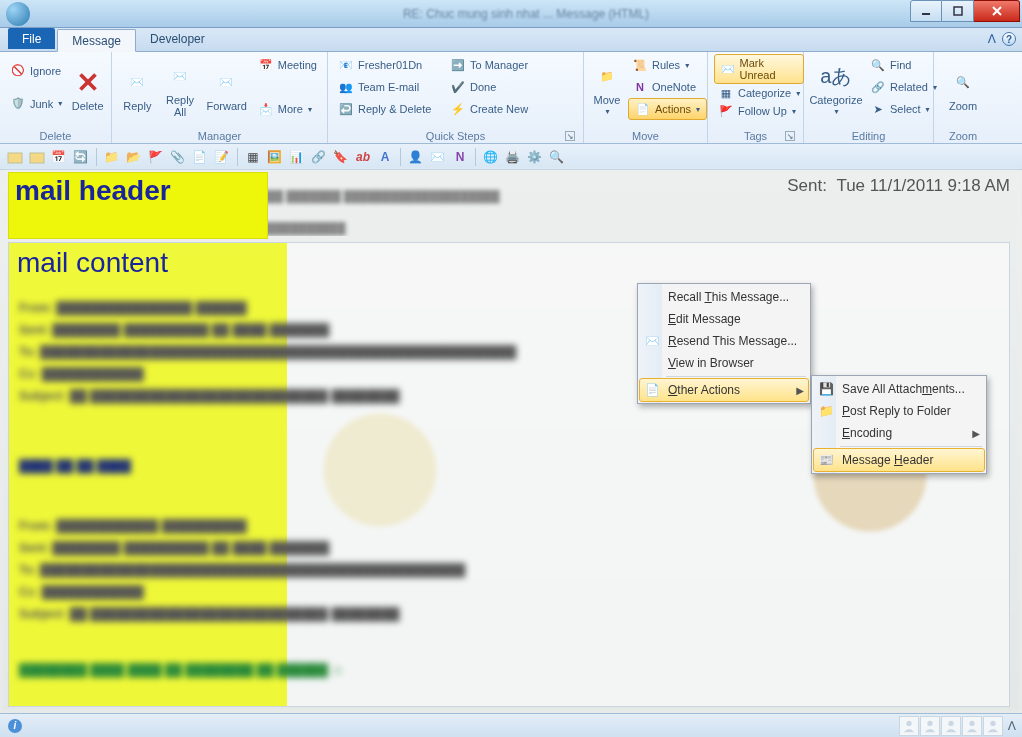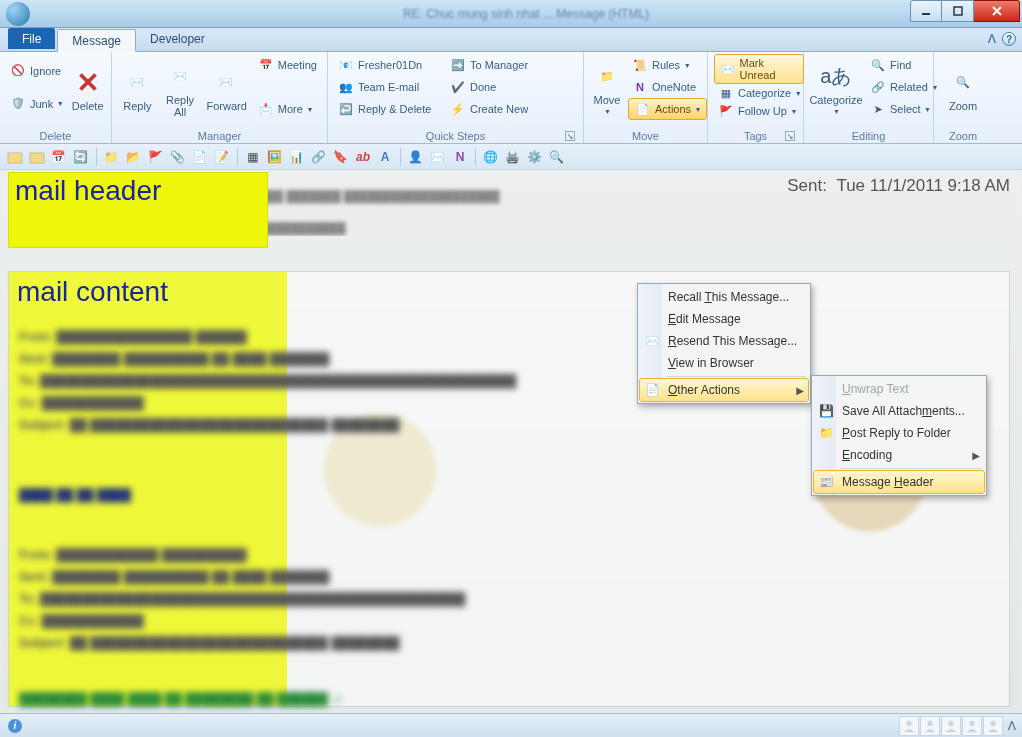--- a/index.html
+++ b/index.html
@@ -45,27 +45,27 @@
   .qat { height:26px; background:linear-gradient(#e8f1fa,#d7e6f4); border-bottom:1px solid #a9c3db; display:flex; align-items:center; padding:0 6px; gap:4px;}
   .qat .q{width:18px;height:18px;display:flex;align-items:center;justify-content:center;opacity:0.9;}
   .qat .sep{width:1px;height:18px;background:#b2c9de;margin:0 2px;}
 
   
   .bodyarea { position:relative; height: calc(737px - 28px - 24px - 92px - 26px - 24px); background:#eee; }
   .blurbg { position:absolute; inset:0; background:
      radial-gradient(circle at 380px 300px, #dcd39a 55px, transparent 58px),
      radial-gradient(circle at 870px 305px, #c8a868 55px, transparent 58px),
      linear-gradient(#ecefee,#e3e8e6); filter:blur(2px); }
-  .hdrblock { position:absolute; left:8px; top:2px; width:260px; height:76px; background:#eef70a; border:1px solid #d9df0e; display:flex; align-items:flex-start; padding:2px 6px; }
+  .hdrblock { position:absolute; left:8px; top:2px; width:260px; height:67px; background:#eef70a; border:1px solid #d9df0e; display:flex; align-items:flex-start; padding:2px 6px;font-weight:bold; }
   .hdrblock .lab { font-size:28px; color:#19259c; font-family:"Segoe UI",sans-serif; }
   .hdrinfo{position:absolute;left:12px;top:4px;right:12px;height:62px;overflow:hidden;}
   .hdrinfo .line{height:16px;filter:blur(2px);color:#888;font-size:11px;white-space:nowrap;}
   .sentlabel{position:absolute;right:12px;top:6px;font-size:17px;color:#555;}
 
-  .contentframe{position:absolute;left:8px;top:72px;right:12px;bottom:6px;background:rgba(255,255,255,0.55);border:1px solid #c9d5df;margin-top:29px;}
+  .contentframe{position:absolute;left:8px;top:72px;right:12px;bottom:6px;background:rgba(255,255,255,0.55);border:1px solid #c9d5df;}
   .contentblock { position:absolute; left:0px; top:0px; width:278px; height:100%; background:rgba(238,247,10,0.8); }
   .contentblock .lab { font-size:28px; color:#19259c; padding:4px 8px; }
   .fake{filter:blur(3px);color:#555;font-size:12px;margin:8px 10px;white-space:nowrap;}
 
   
   .menu{position:absolute;background:#f4f4f4;border:1px solid #9ba7b7;box-shadow:2px 3px 6px rgba(0,0,0,0.3);font-size:12px;color:#333;padding:2px;}
   .menu .mrow{height:22px;display:flex;align-items:center;padding:0 18px 0 28px;position:relative;white-space:nowrap;border-radius:2px;}
   .menu .mrow.hl{background:linear-gradient(#fff5d2,#ffe38a);outline:1px solid #e8b230;}
   .menu .mrow.dis{color:#9aa;}
   .menu .mrow .u{text-decoration:underline;}
@@ -396,23 +396,20 @@
     <div class="sepline"></div>
     <div class="mrow hl">
         <span class="micon">📄</span>
         <span><span class="u">O</span>ther Actions</span>
         <span class="arrow">▶</span>
       </div>
   </div>
 
   <div class="menu menu2">
     <div class="iconstrip"></div>
-    <div class="mrow dis">
-        <span><span class="u">U</span>nwrap Text</span>
-      </div>
     <div class="mrow">
         <span class="micon">💾</span>
         <span>Save All Attach<span class="u">m</span>ents...</span>
       </div>
     <div class="mrow">
         <span class="micon">📁</span>
         <span><span class="u">P</span>ost Reply to Folder</span>
       </div>
     <div class="mrow">
         <span><span class="u">E</span>ncoding</span>

